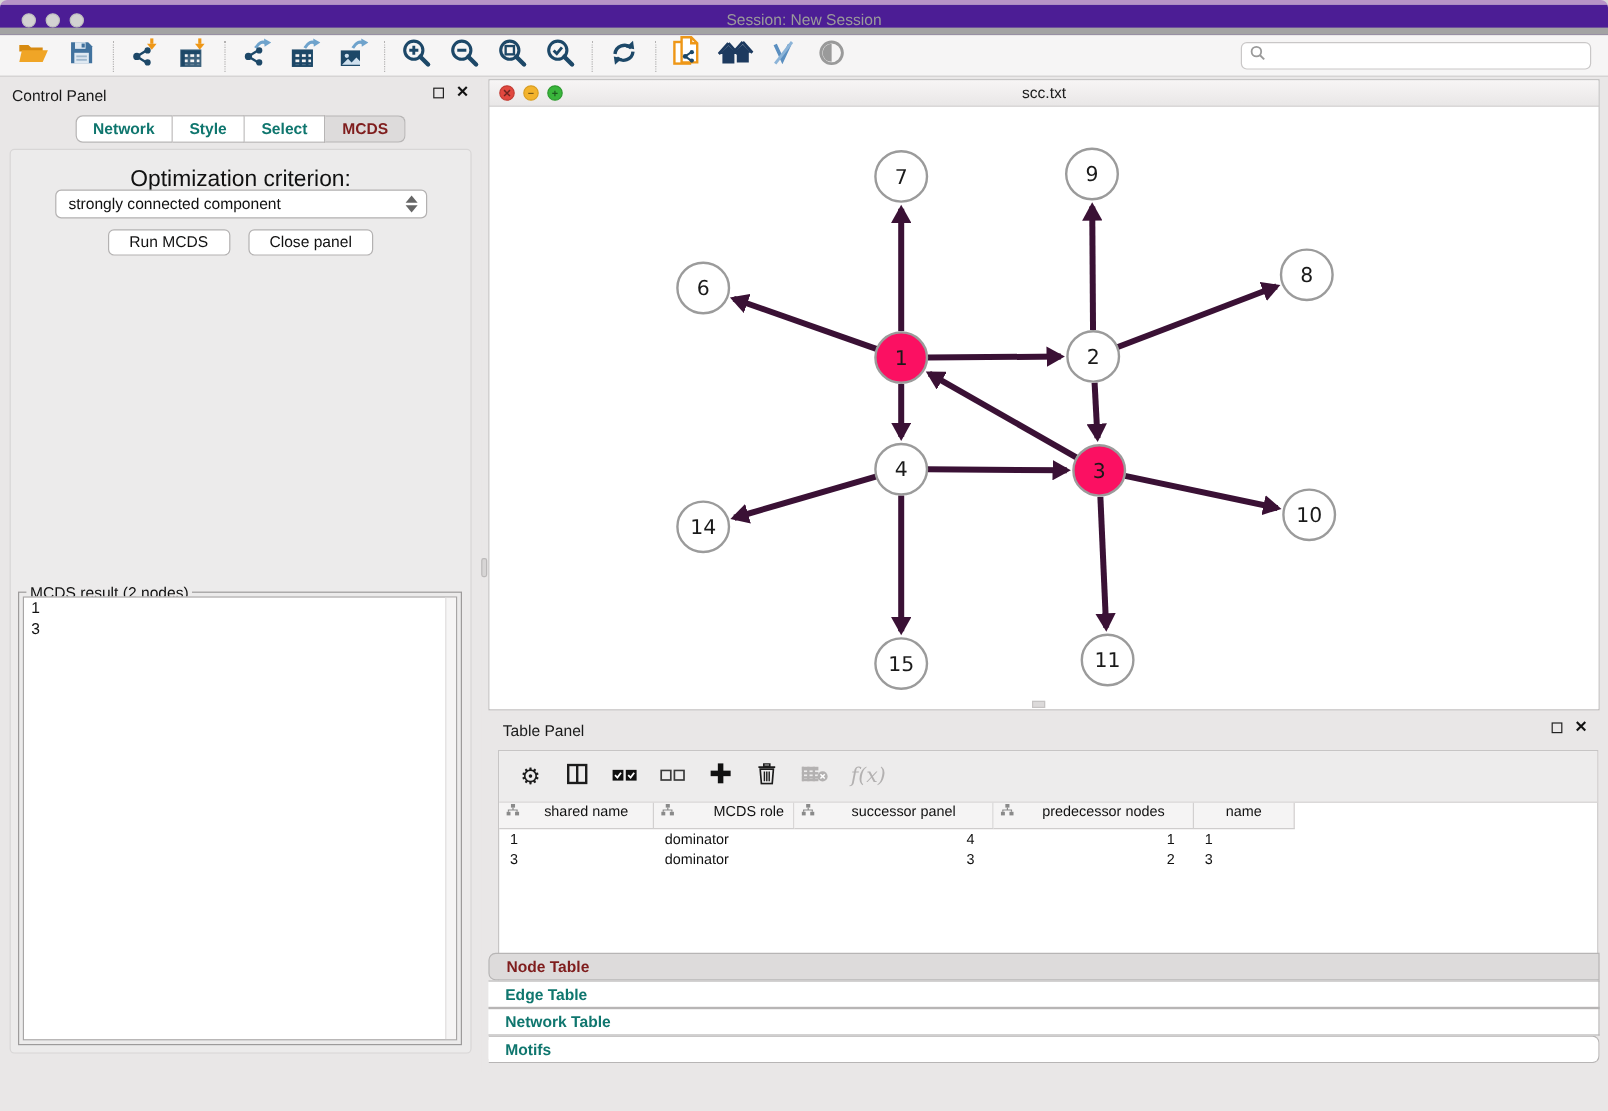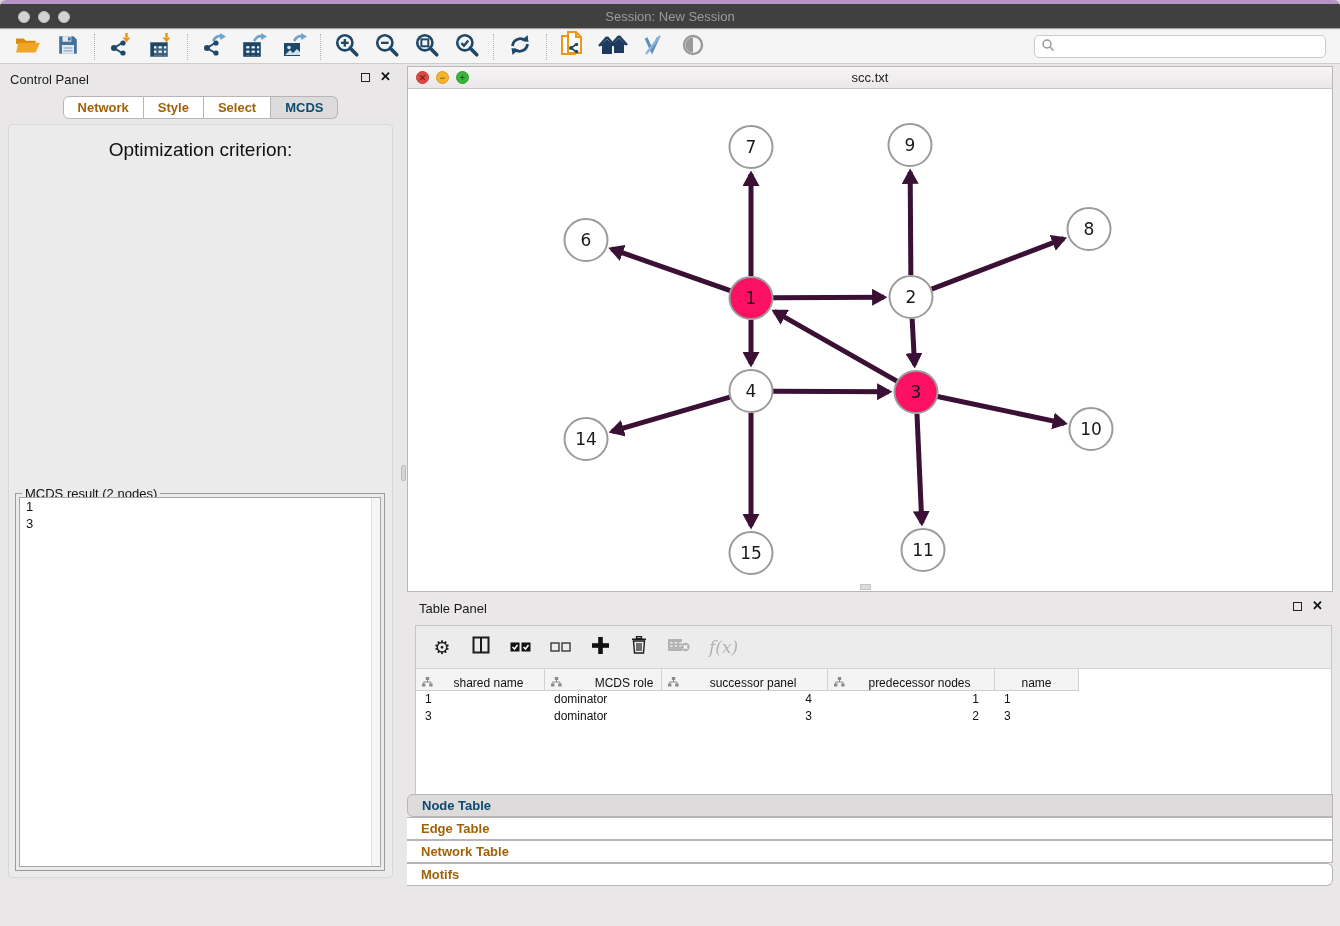--- a/index.html
+++ b/index.html
@@ -2,43 +2,43 @@
 <html><head>
 <meta charset="utf-8">
 <style>
   * { margin:0; padding:0; box-sizing:border-box; }
   html,body { background:#d8d6d6; }
   body { font-family:"Liberation Sans",sans-serif; }
   .app { position:relative; width:1340px; height:926px; background:#e9e7e7; overflow:hidden; border-radius:6px 6px 0 0; }
 
   
   .accent { position:absolute; top:0; left:0; right:0; height:4px; background:#b793c7; border-radius:6px 6px 0 0; }
-  .titlebar { position:absolute; top:4px; left:0; right:0; height:25px; background:#404040; border-bottom:1px solid #a3a3a3; }
+  .titlebar { position:absolute; top:4px; left:0; right:0; height:25px; background:#4c1d95; border-bottom:6px solid #a3a3a3; }
   .lights { position:absolute; left:18px; top:7px; display:flex; gap:8px; }
   .light { width:12px; height:12px; border-radius:50%; background:#d3d2d2; border:1px solid #c1c0c0; }
   .win-title { text-align:center; line-height:25px; font-size:13px; color:#9b9b9b; }
 
   
   .toolbar { position:absolute; top:30px; left:0; right:0; height:34px; background:#f6f5f5; border-bottom:1px solid #cfcccc; display:flex; align-items:center; padding-left:8px; }
   .tbtn { width:40px; height:30px; display:flex; align-items:center; justify-content:center; }
   .tsep { width:1px; height:26px; border-left:1px dotted #b4b2b2; margin:0 6px; }
   .search { position:absolute; right:14px; top:5px; width:292px; height:23px; background:#fff; border:1px solid #c9c7c7; border-radius:5px; display:flex; align-items:center; padding-left:6px; }
   .search input { border:none; outline:none; flex:1; font-size:12px; font-family:"Liberation Sans",sans-serif; background:transparent; }
 
   
   .control-panel { position:absolute; left:0; top:65px; width:401px; height:828px; background:#e9e7e7; }
   .panel-title { position:absolute; left:10px; top:7px; font-size:13px; color:#1a1a1a; }
   .panel-icons { position:absolute; right:10px; top:6px; display:flex; gap:10px; align-items:center; }
   .float-ic { width:9px; height:9px; border:1.5px solid #222; display:inline-block; }
   .close-ic { font-size:13px; font-weight:bold; color:#111; line-height:12px; }
   .seg-tabs { display:flex; justify-content:center; }
-  .seg { border:1px solid #b7b5b5; border-left:none; background:#fff; color:#a16207; font-size:13px; font-weight:600; padding:3px 14px; line-height:15px; white-space:nowrap; }
+  .seg { border:1px solid #b7b5b5; border-left:none; background:#fff; color:#0f766e; font-size:13px; font-weight:600; padding:3px 14px; line-height:15px; white-space:nowrap; }
   .seg:first-child { border-left:1px solid #b7b5b5; border-radius:6px 0 0 6px; }
   .seg:last-child { border-radius:0 6px 6px 0; }
-  .seg.selected { background:#dddbdb; color:#0c4a6e; }
+  .seg.selected { background:#dddbdb; color:#7f1d1d; }
   .cp-tabs { position:absolute; left:0; right:0; top:31px; }
   .cp-content { position:absolute; left:8px; top:59px; width:385px; height:754px; background:#ecebeb; border:1px solid #d8d6d6; border-radius:4px; }
   .opt-label { text-align:center; margin-top:14px; font-size:19px; color:#111; }
   .select { position:absolute; left:37px; top:33px; width:310px; height:24px; background:#fff; border:1px solid #b3b1b1; border-radius:5px; font-size:13px; color:#111; line-height:22px; padding-left:10px; }
   .stepper { position:absolute; right:6px; top:3px; width:12px; height:16px; }
   .stepper .up { position:absolute; top:1px; left:1px; width:0; height:0; border-left:5px solid transparent; border-right:5px solid transparent; border-bottom:6px solid #666; }
   .stepper .dn { position:absolute; bottom:1px; left:1px; width:0; height:0; border-left:5px solid transparent; border-right:5px solid transparent; border-top:6px solid #666; }
   .cp-buttons { position:absolute; left:0; right:0; top:66px; display:flex; justify-content:center; gap:15px; }
   .btn { height:22px; background:#fff; border:1px solid #b3b1b1; border-radius:5px; font-size:13px; color:#111; padding:0 17px; line-height:20px; }
   .mcds-box { position:absolute; left:6px; right:7px; top:368px; height:378px; border:1px solid #9d9b9b; }
@@ -63,21 +63,21 @@
   .net-handle { position:absolute; left:452px; bottom:1px; width:11px; height:6px; background:#dcdada; border:1px solid #c6c4c4; }
 
   
   .table-panel { position:absolute; left:407px; top:594px; width:926px; height:299px; background:#e9e7e7; }
   .tp-container { position:absolute; left:8px; top:31px; width:917px; height:230px; background:#fff; border:1px solid #c7c5c5; }
   .tp-toolbar { height:43px; background:#edecec; border-bottom:1px solid #d6d4d4; display:flex; align-items:center; padding-left:16px; gap:19px; }
   .tp-tbtn { display:flex; align-items:center; justify-content:center; min-width:20px; }
   .gear-glyph { font-size:19px; color:#1c1c1c; line-height:20px; font-family:"DejaVu Sans",sans-serif; }
   .fx-glyph { font-family:"DejaVu Serif",serif; font-style:italic; font-size:17px; color:#b3b1b1; }
   .tbl-header { display:flex; height:22px; }
-  .th { display:flex; align-items:flex-end; background:#f5f4f4; border-right:1px solid #d2d0d0; border-bottom:1px solid #cfcdcd; font-size:12px; color:#111; }
+  .th { display:flex; align-items:flex-start; background:#f5f4f4; border-right:1px solid #d2d0d0; border-bottom:1px solid #cfcdcd; font-size:12px; color:#111; }
   .th .lbl { flex:1; text-align:center; }
   .th .sort-ic { margin-left:6px; }
   .tr { display:flex; height:17px; }
   .td { font-size:12px; color:#111; line-height:17px; overflow:hidden; white-space:nowrap; }
   .tp-tabs { position:absolute; left:0; right:0; bottom:7px;flex-direction:column; }
 
   
   .statusbar { position:absolute; left:0; top:893px; right:0; height:33px; background:#e9e7e7; border-top:1px solid #c9c7c7; }
   .list-btn { position:absolute; left:10px; top:4px; width:30px; height:24px; background:#f2f1f1; border:1px solid #b5b3b3; border-radius:3px; display:flex; align-items:center; justify-content:center; }
   .mem-btn { position:absolute; right:8px; top:4px; height:24px; background:#fff; border:1px solid #b5b3b3; border-radius:3px; display:flex; align-items:center; gap:6px; padding:0 10px; }
@@ -292,20 +292,31 @@
       <span class="close-ic">✕</span>
     </div>
     <div class="seg-tabs cp-tabs" id="cp-tabs">
         <span class="seg">Network</span>
         <span class="seg">Style</span>
         <span class="seg">Select</span>
         <span class="seg selected">MCDS</span>
       </div>
     <div class="cp-content">
       <div class="opt-label">Optimization criterion:</div>
+      <div class="select">
+        <span>strongly connected component</span>
+        <span class="stepper">
+            <span class="up"></span>
+            <span class="dn"></span>
+          </span>
+      </div>
+      <div class="cp-buttons">
+        <button class="btn">Run MCDS</button>
+        <button class="btn">Close panel</button>
+      </div>
       <div class="mcds-box">
         <span class="mcds-legend">MCDS result (2 nodes)</span>
         <div class="mcds-text" id="mcds-lines">
           <div class="line">1</div>
             <div class="line">3</div>
             <div class="mcds-scroll"></div>
         </div>
       </div>
     </div>
   </div>

